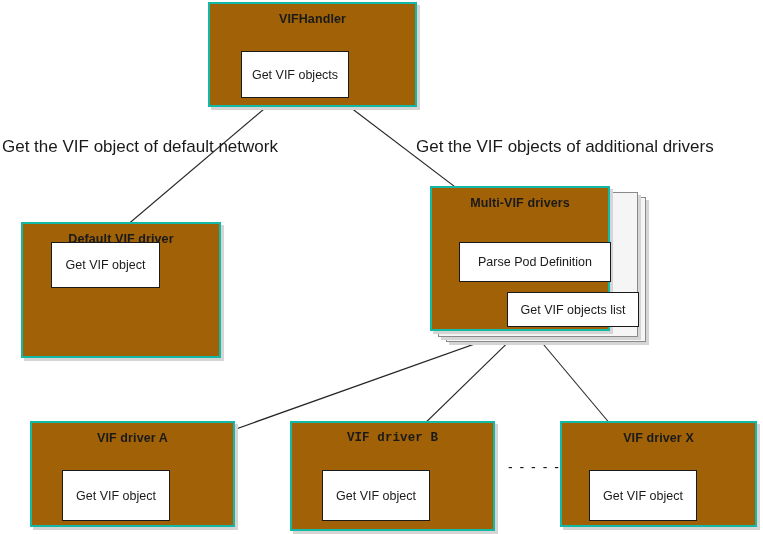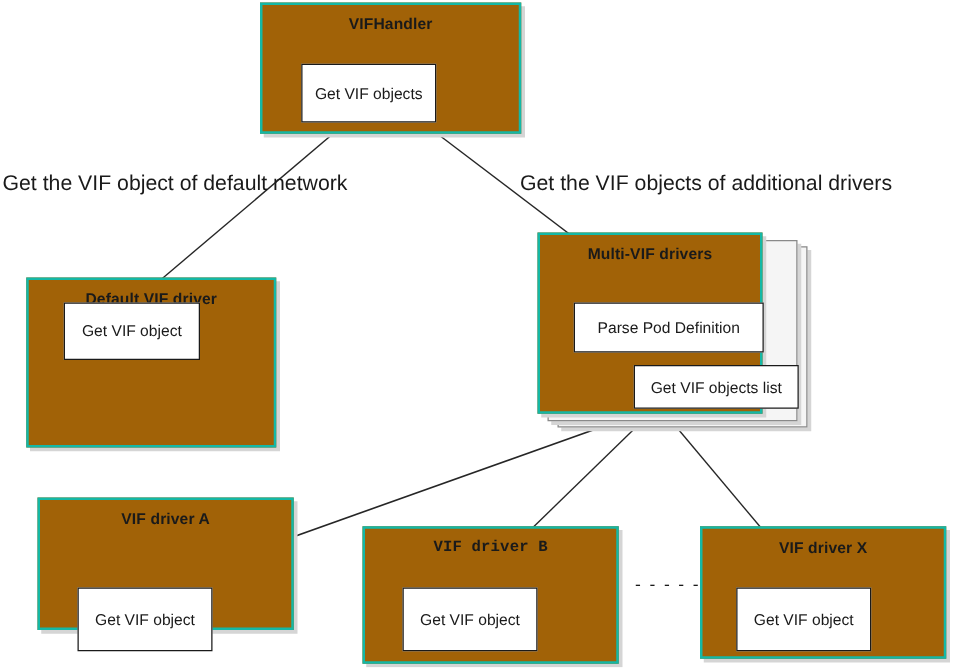--- a/index.html
+++ b/index.html
@@ -110,21 +110,21 @@
   <div class="node" style="left:51px;top:242px;width:109px;height:46px;">Get VIF object</div>
 
   <div class="pkg-layer" style="left:446px;top:197px;width:200px;height:145px;"></div>
   <div class="pkg-layer" style="left:438px;top:192px;width:200px;height:145px;"></div>
   <div class="pkg" style="left:430px;top:186px;width:180px;height:145px;">
     <div class="pkg-title">Multi-VIF drivers</div>
   </div>
   <div class="node" style="left:459px;top:242px;width:152px;height:40px;">Parse Pod Definition</div>
   <div class="node" style="left:459px;top:292px;width:132px;height:35px;margin-left:48px;">Get VIF objects list</div>
 
-  <div class="pkg" style="left:30px;top:398px;width:205px;height:106px;">
+  <div class="pkg" style="left:30px;top:421px;width:205px;height:106px;">
     <div class="pkg-title">VIF driver A</div>
   </div>
   <div class="node" style="left:62px;top:470px;width:108px;height:51px;">Get VIF object</div>
 
   <div class="pkg" style="left:290px;top:421px;width:205px;height:110px;font-family:Liberation Mono, monospace;">
     <div class="pkg-title">VIF driver B</div>
   </div>
   <div class="node" style="left:322px;top:470px;width:108px;height:51px;">Get VIF object</div>
 
   <div class="ellipsis" style="left:508px;top:459px;">- - - - -</div>

